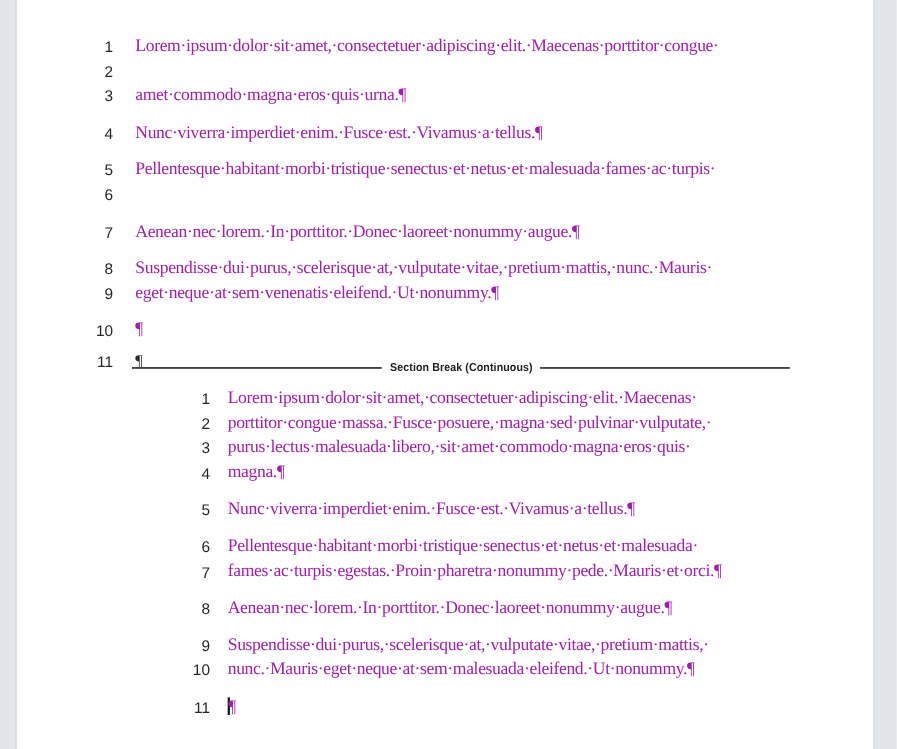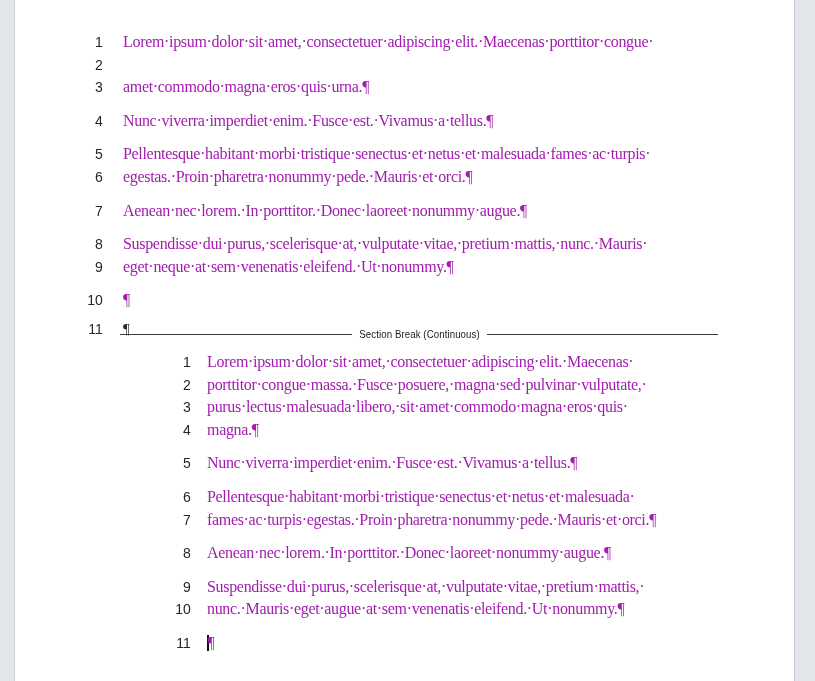--- a/index.html
+++ b/index.html
@@ -93,20 +93,21 @@
     height: 22.6px;
     line-height: 22.6px;
   }
   .sbreak-rule {
     position: absolute;
     left: 105px;
     right: 76px;
     top: 11px;
     display: flex;
     gap: 0;
+    font-weight: bold;
   }
   .dotrule {
     flex: 1 1 auto;
     height: 3px;
     background-image: radial-gradient(circle, #3a3a3a 45%, rgba(0,0,0,0) 50%);
     background-size: 2.1px 3px;
     background-repeat: repeat-x;
     background-position: 0 center;
     align-self: center;
   }
@@ -161,21 +162,20 @@
                 <span class="ltext">Nunc·viverra·imperdiet·enim.·Fusce·est.·Vivamus·a·tellus.¶</span>
               </div>
             </div>
             <div class="para" style="margin-top: 11px;">
               <div class="tline">
                 <span class="lnum">5</span>
                 <span class="ltext">Pellentesque·habitant·morbi·tristique·senectus·et·netus·et·malesuada·fames·ac·turpis·</span>
               </div>
               <div class="tline">
                 <span class="lnum">6</span>
-                <span class="ltext">egestas.·Proin·pharetra·nonummy·pede.·Mauris·et·orci.¶</span>
               </div>
             </div>
             <div class="para" style="margin-top: 11px;">
               <div class="tline">
                 <span class="lnum">7</span>
                 <span class="ltext">Aenean·nec·lorem.·In·porttitor.·Donec·laoreet·nonummy·augue.¶</span>
               </div>
             </div>
             <div class="para" style="margin-top: 11px;">
               <div class="tline">
@@ -246,21 +246,21 @@
                 <span class="ltext">Aenean·nec·lorem.·In·porttitor.·Donec·laoreet·nonummy·augue.¶</span>
               </div>
             </div>
             <div class="para" style="margin-top: 11px;">
               <div class="tline">
                 <span class="lnum">9</span>
                 <span class="ltext">Suspendisse·dui·purus,·scelerisque·at,·vulputate·vitae,·pretium·mattis,·</span>
               </div>
               <div class="tline">
                 <span class="lnum">10</span>
-                <span class="ltext">nunc.·Mauris·eget·augue·at·sem·venenatis·eleifend.·Ut·nonummy.¶</span>
+                <span class="ltext">nunc.·Mauris·eget·neque·at·sem·malesuada·eleifend.·Ut·nonummy.¶</span>
               </div>
             </div>
             <div class="para" style="margin-top: 11px;">
               <div class="tline">
                 <span class="lnum">11</span>
                 <span class="ltext"><span class="caret"></span><span>¶</span></span>
               </div>
             </div>
           </div>
 

